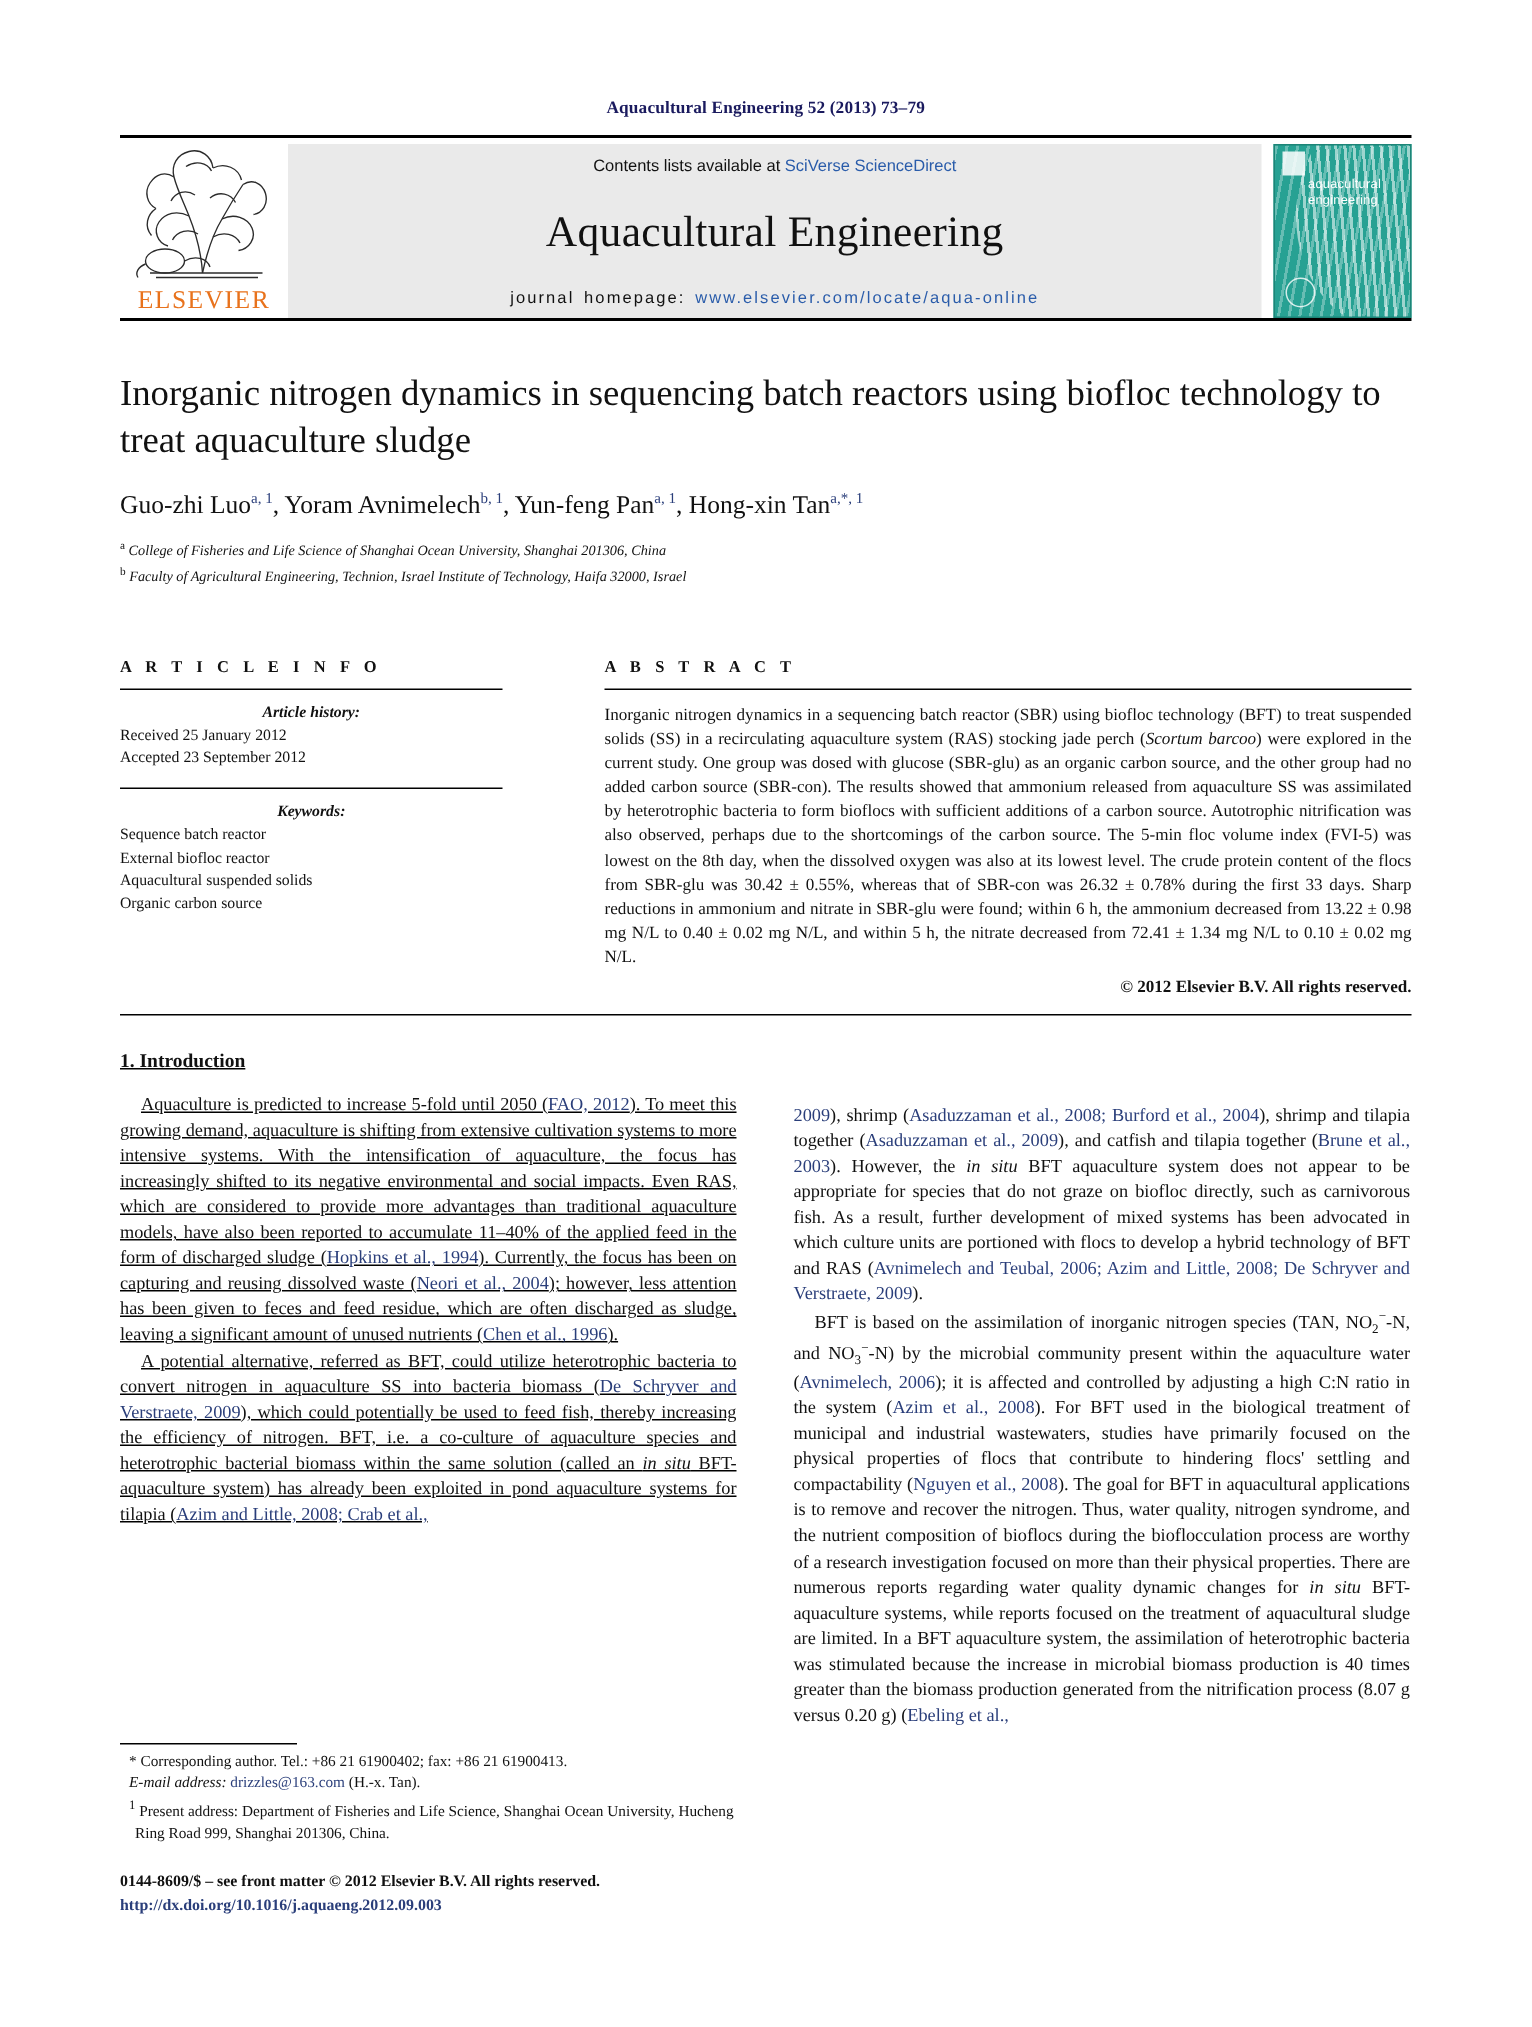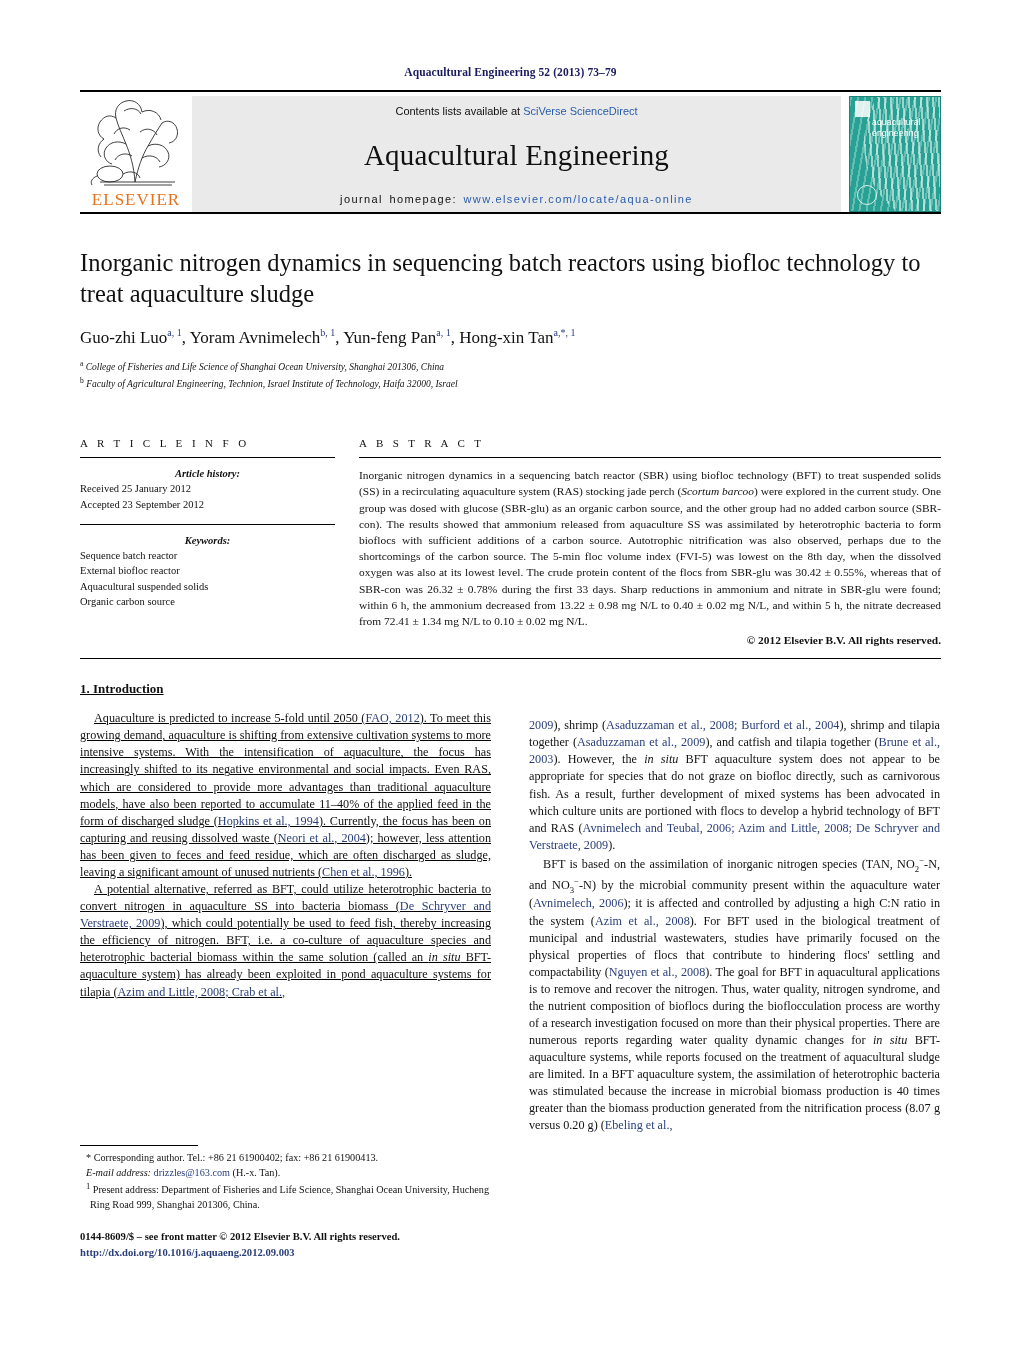--- a/index.html
+++ b/index.html
@@ -157,25 +157,25 @@
   }
   .affils sup { font-style:normal; font-size:7.5px; vertical-align:super; }
 
   
   .infowrap {
     margin:46px 80px 0 80px;
     display:flex;
     gap:24px;
   }
   .col-info { width:255px; flex:0 0 255px; }
-  .col-abs  { flex:1 1 auto; }
+  .col-abs  { flex:1 1 auto;margin-left:44px; }
   .secthead {
     font-family:"Liberation Serif", serif;
     font-size:11px;
-    font-weight:normal;
+    font-weight:bold;
     letter-spacing:3.4px;
     color:#111;
   }
   .thinrule { border-top:1px solid #000; margin-top:8px; }
   .info-body {
     font-family:"Liberation Serif", serif;
     font-size:10.5px;
     line-height:1.45;
     color:#111;
     margin-top:8px;

